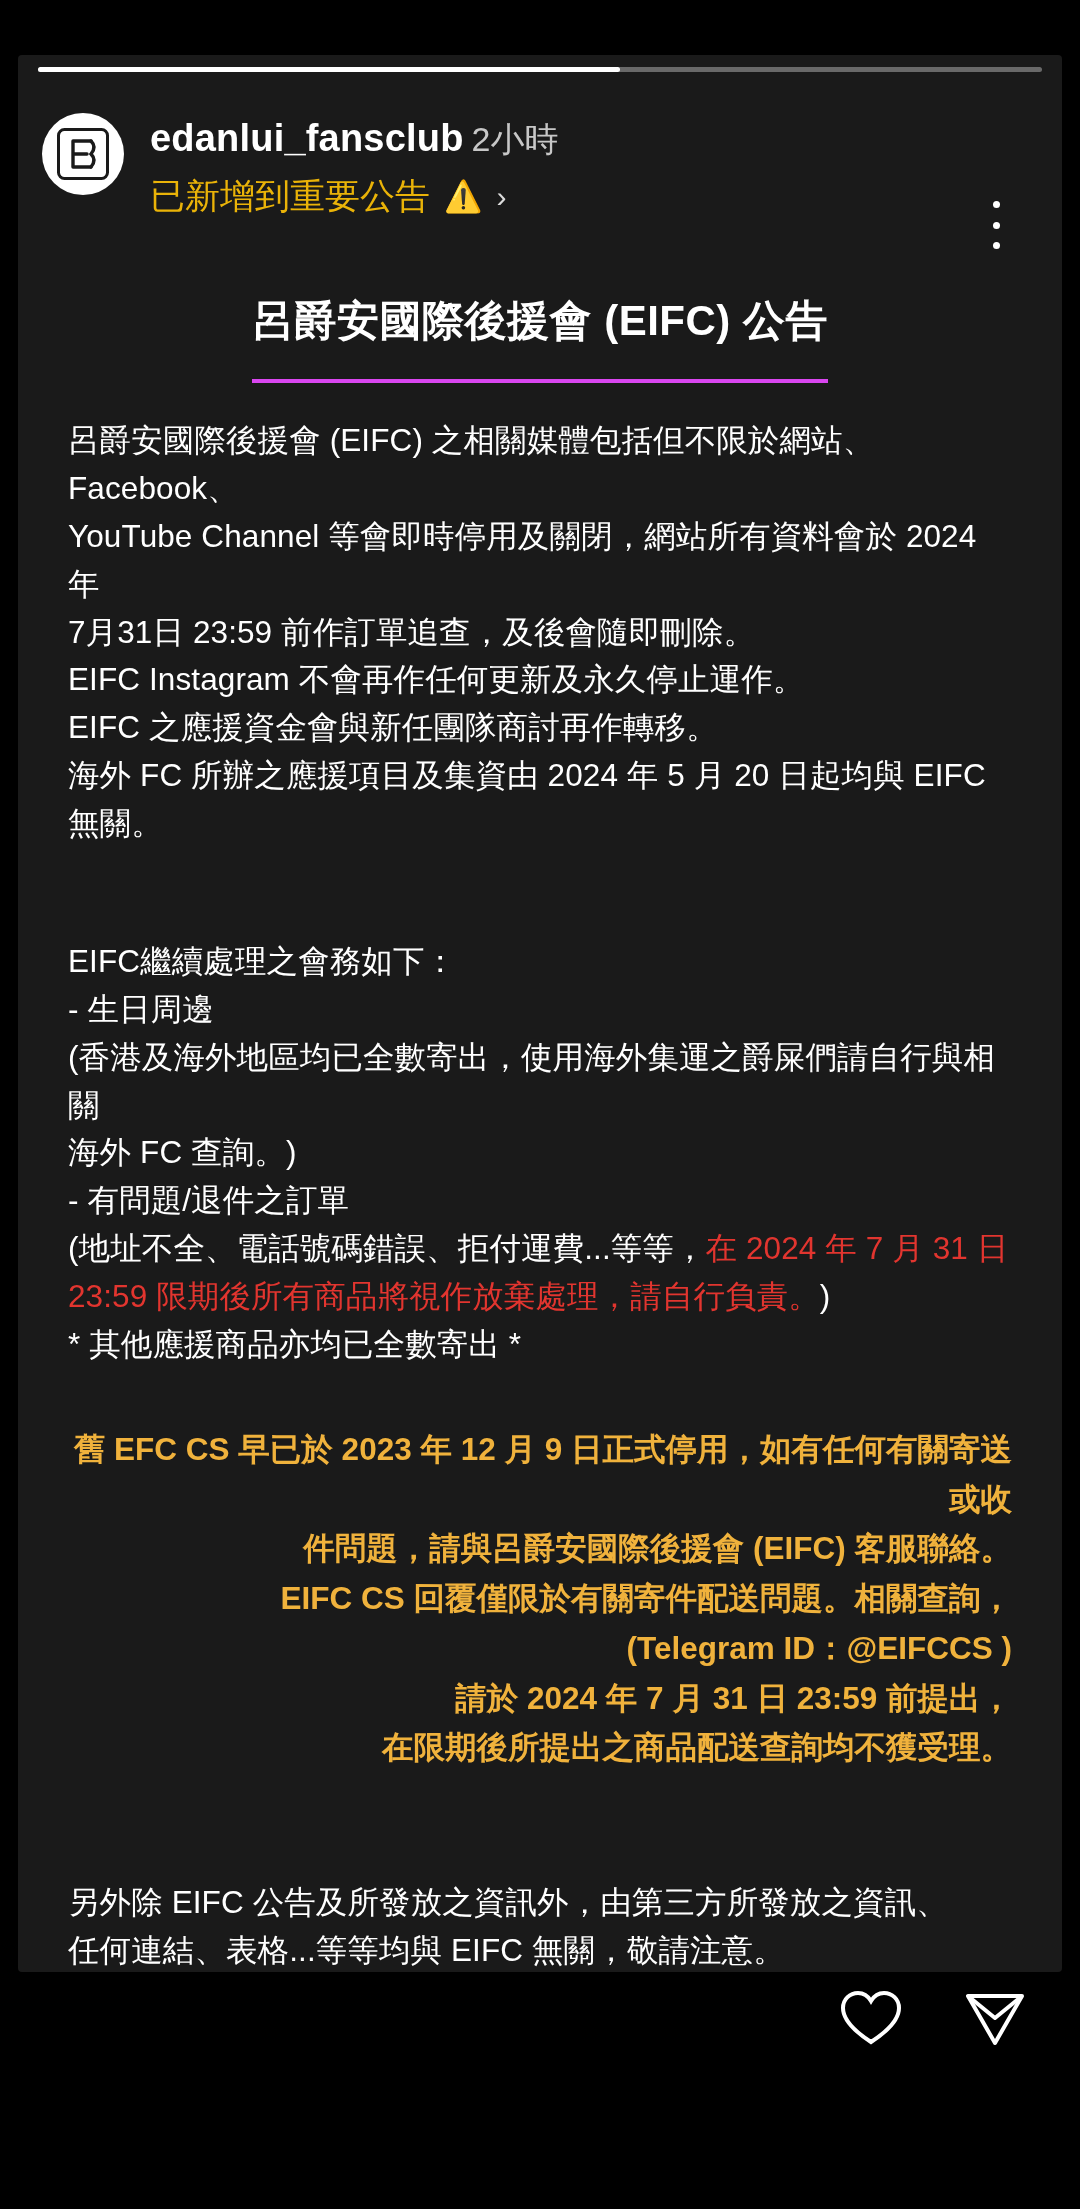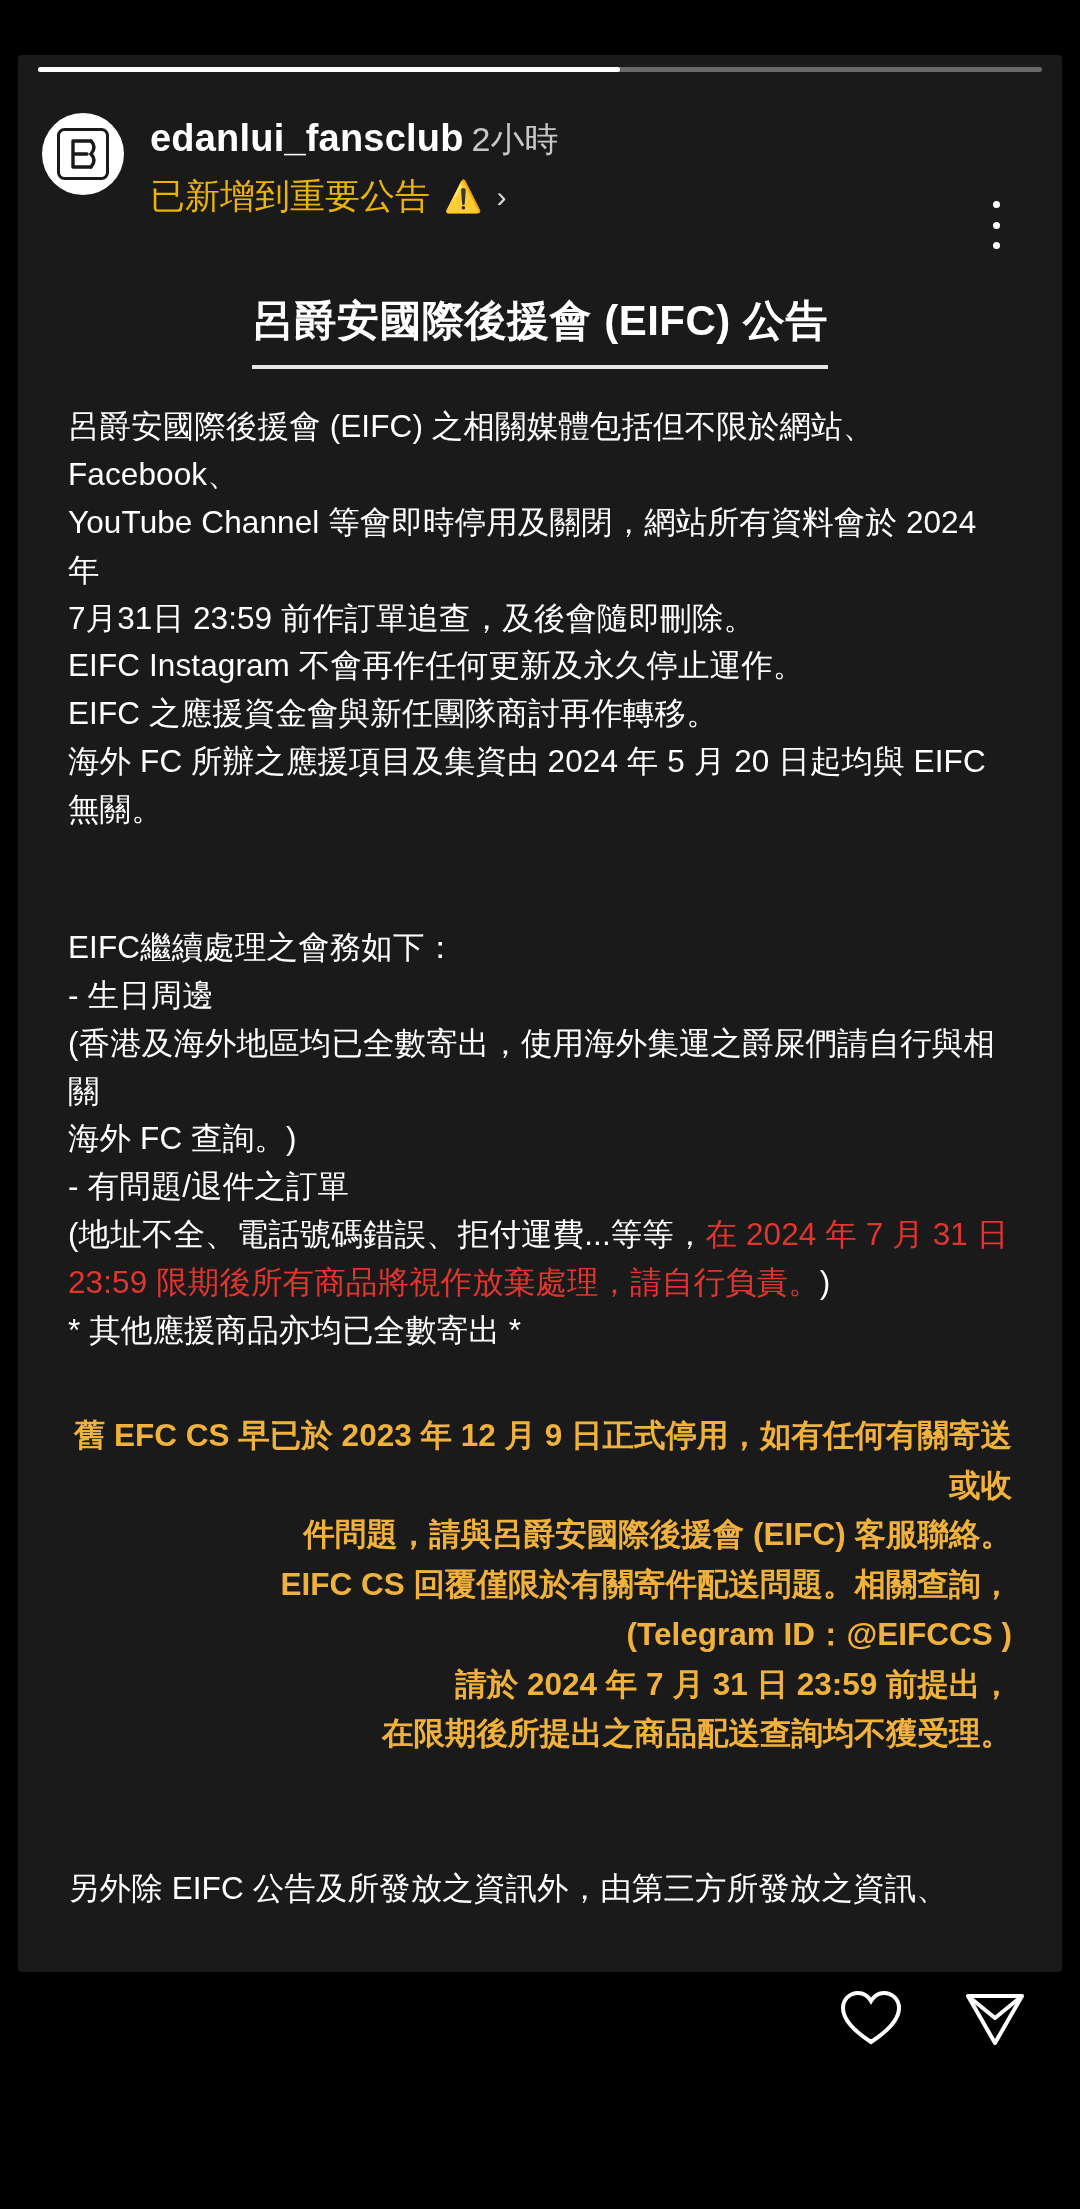--- a/index.html
+++ b/index.html
@@ -128,22 +128,22 @@
   }
   .title-wrap {
     text-align: center;
     margin-top: 62px;
   }
   .title {
     display: inline-block;
     font-size: 42px;
     font-weight: bold;
     letter-spacing: .5px;
-    padding-bottom: 16px;
-    border-bottom: 4px solid #e5e5e5;
+    padding-bottom: 30px;
+    border-bottom: 4px solid #d946ef;
   }
   .para {
     margin-top: 34px;
     font-size: 31.5px;
     line-height: 1.52;
     font-weight: normal;
     color: #ffffff;
     letter-spacing: .1px;
   }
   .line { display: block; }
@@ -255,20 +255,21 @@
         <span class="line">EIFC CS 回覆僅限於有關寄件配送問題。相關查詢，</span>
         <span class="line">(Telegram ID：@EIFCCS )</span>
         <span class="line">請於 2024 年 7 月 31 日 23:59 前提出，</span>
         <span class="line">在限期後所提出之商品配送查詢均不獲受理。</span>
       </div>
 
       <div class="gap-lg"></div>
 
       <div class="para">
         <span class="line">另外除 EIFC 公告及所發放之資訊外，由第三方所發放之資訊、</span>
+        <span class="line">任何連結、表格...等等均與 EIFC 無關，敬請注意。</span>
       </div>
 
       <div class="gap-lg"></div>
 
     </div>
   </div>
 
   <div class="actions">
     <div class="icon-btn">
       <svg width="62" height="58" viewBox="0 0 62 58" aria-hidden="true">

